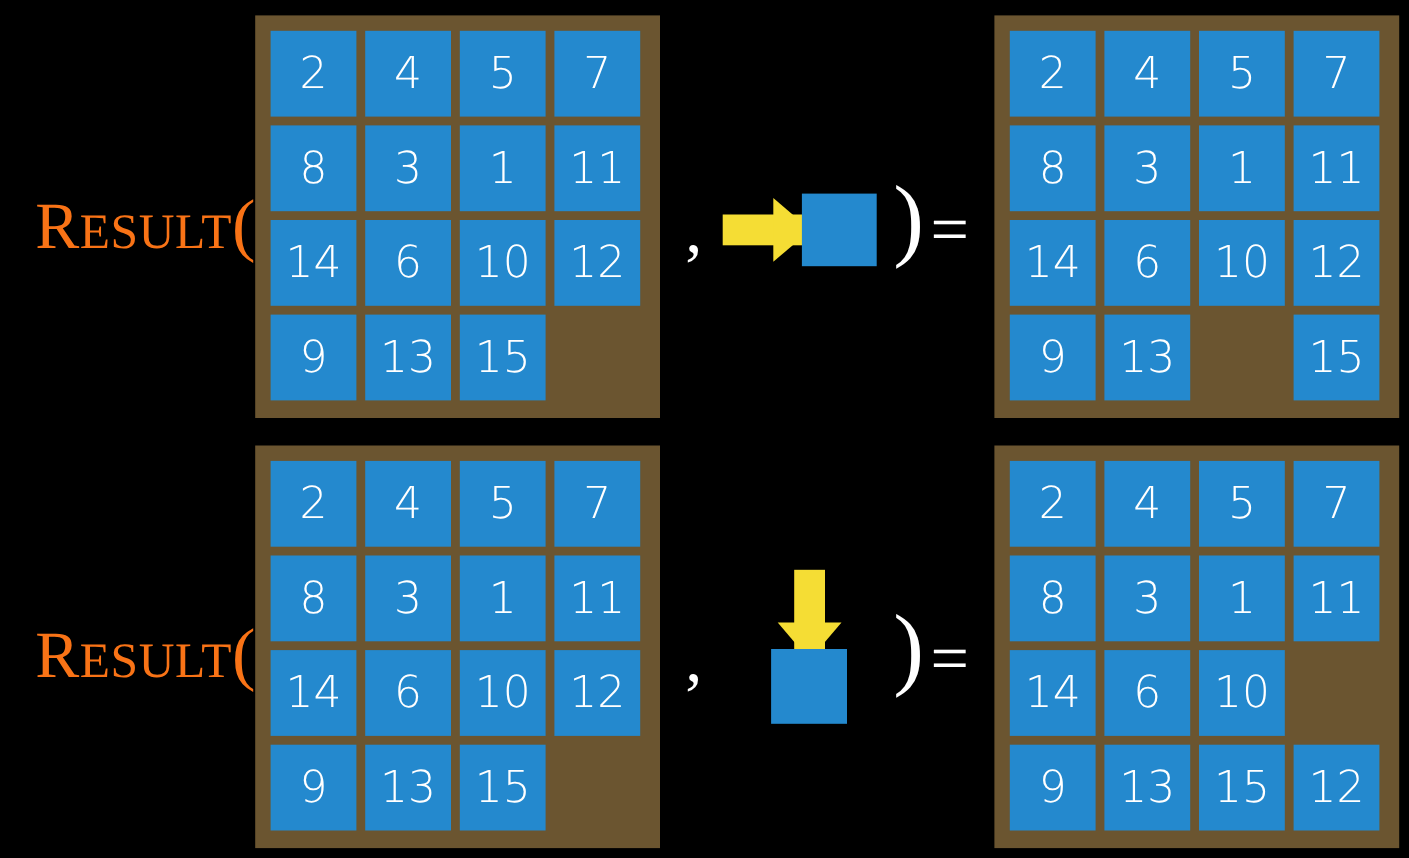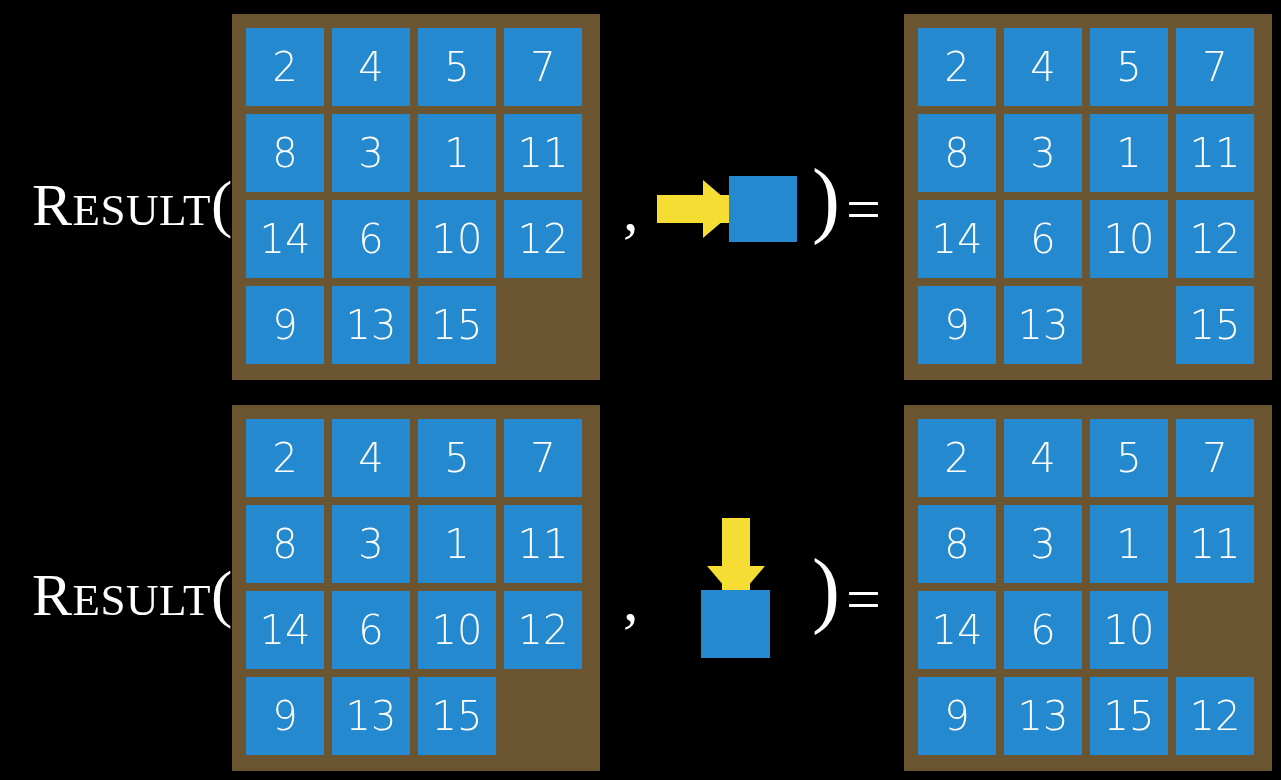--- a/index.html
+++ b/index.html
@@ -16,21 +16,21 @@
   #stage {
     position: relative;
     width: 1281px;
     height: 780px;
     background: #000000;
   }
 
   
   .result-label {
     position: absolute;
-    color: #ffffff;
+    color: #f97316;
     font-family: "Liberation Serif", serif;
     white-space: nowrap;
     line-height: 1;
     letter-spacing: 0.5px;
   }
   .result-label .cap {
     font-size: 60px;
   }
   .result-label .smallcap {
     font-size: 45px;

